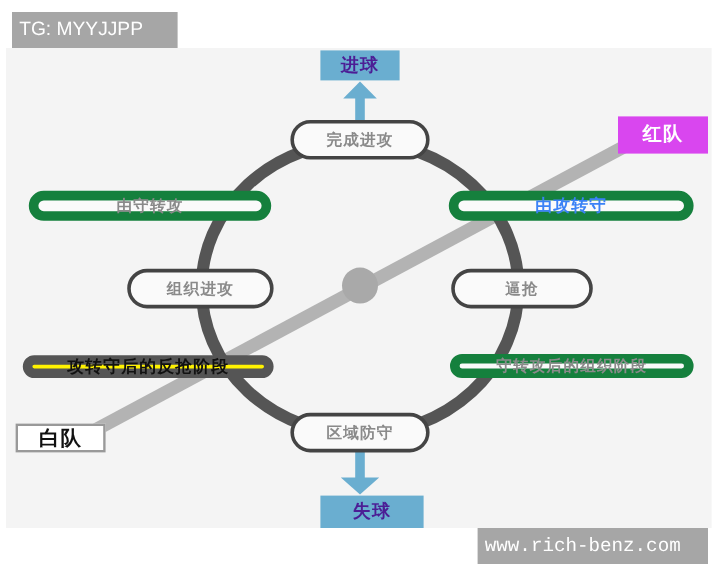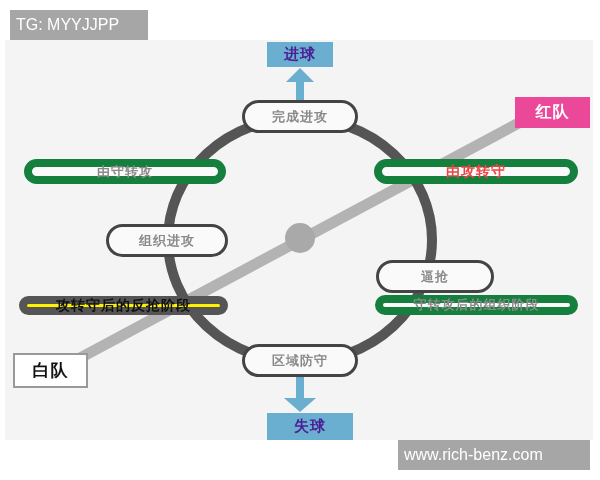--- a/index.html
+++ b/index.html
@@ -15,32 +15,32 @@
     svg.diagram { position: absolute; left: 0; top: 0; width: 600px; height: 480px; }
     .pill {
       position: absolute; box-sizing: border-box;
       border: 8px solid #15803d; border-radius: 14px;
       background: #fafafa;
       display: flex; align-items: center; justify-content: center;
       font-size: 13px; font-weight: bold; color: #8a8a8a;
       letter-spacing: 1px; white-space: nowrap;
     }
     .pill.thick { border-width: 3px; border-color: #444; border-radius: 17px; }
-    .pill.dark-text { color: #ef4444; font-size: 14px; }
+    .pill.dark-text { color: #3b82f6; font-size: 14px; }
     .pill.yellow {
       background: #fff200; border-color: #555; color: #111; font-size: 14px;
       border-radius: 12px;
     }
     .box {
       position: absolute; box-sizing: border-box;
       display: flex; align-items: center; justify-content: center;
       font-weight: bold; white-space: nowrap;
     }
     .goal { background: #6aaed0; color: #4c1d95; font-size: 15px; letter-spacing: 1px; }
-    .red-team { background: #ec4899; color: #fff; font-size: 16px; letter-spacing: 1px; }
+    .red-team { background: #d946ef; color: #fff; font-size: 16px; letter-spacing: 1px; }
     .white-team { background: #fff; border: 2px solid #999; color: #111; font-size: 17px; letter-spacing: 1px; }
     .watermark {
       position: absolute; background: #a6a6a6; color: #fff;
       font-family: "Liberation Sans", sans-serif; font-size: 16px;
       display: flex; align-items: center; padding: 0 6px; box-sizing: border-box;
     }
   </style>
 </head>
 <body>
 
@@ -86,39 +86,39 @@
 </div>
 
 <div class="pill dark-text" style="left:374px; top:159px; width:204px; height:25px;">
   <span>由攻转守</span>
 </div>
 
 <div class="pill thick" style="left:106px; top:224px; width:122px; height:33px;">
   <span>组织进攻</span>
 </div>
 
-<div class="pill thick" style="left:376px; top:224px; width:118px; height:33px;margin-top:36px;">
+<div class="pill thick" style="left:376px; top:224px; width:118px; height:33px;">
   <span>逼抢</span>
 </div>
 
 <div class="pill yellow" style="left:19px; top:296px; width:209px; height:19px;">
   <span>攻转守后的反抢阶段</span>
 </div>
 
 <div class="pill" style="left:375px; top:295px; width:203px; height:20px;">
   <span>守转攻后的组织阶段</span>
 </div>
 
-<div class="box white-team" style="left:13px; top:353px; width:75px; height:35px;">
+<div class="box white-team" style="left:13px; top:353px; width:75px; height:24px;">
   <span>白队</span>
 </div>
 
 <div class="pill thick" style="left:242px; top:344px; width:116px; height:33px;text-align:right;">
   <span>区域防守</span>
 </div>
 
 <div class="box goal" style="left:267px; top:413px; width:86px; height:27px;">
   <span>失球</span>
 </div>
 
-<div class="watermark" style="left:398px; top:440px; width:192px; height:30px;">
+<div class="watermark" style="left:398px; top:440px; width:192px; height:30px;font-family:Liberation Mono, monospace;">
   <span>www.rich-benz.com</span>
 </div>
 
 </body></html>

